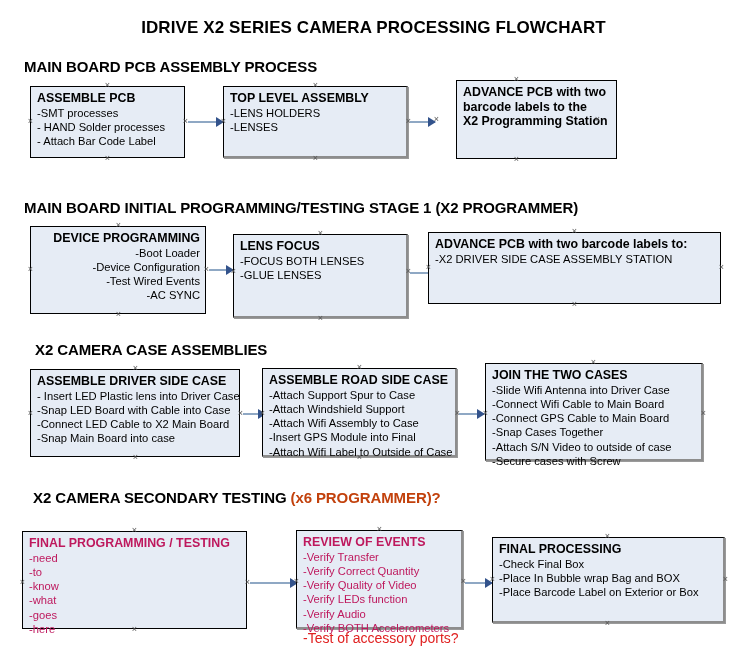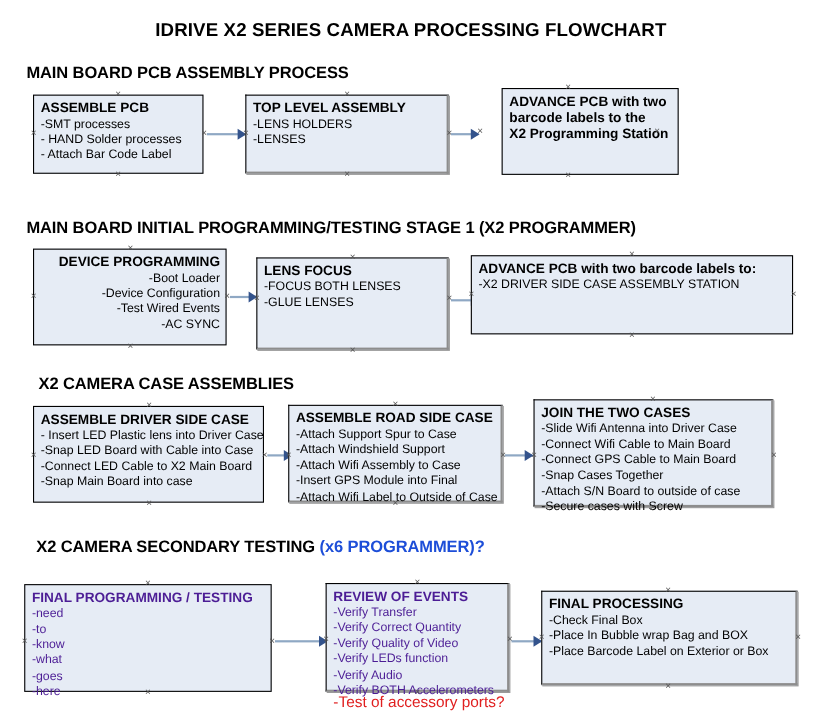--- a/index.html
+++ b/index.html
@@ -39,21 +39,21 @@
   .section-head {
     position: absolute;
     font-size: 15px;
     font-weight: bold;
     color: #000;
     white-space: nowrap;
     letter-spacing: -0.1px;
     text-align: center;
   }
   .section-head .accent {
-    color: #1d4ed8;
+    color: #c2410c;
   }
 
   
   .node {
     position: absolute;
     background: #e6ecf5;
     border: 1.4px solid #000000;
     box-sizing: border-box;
     padding: 4px 5px 3px 6px;
     overflow: visible;
@@ -72,21 +72,21 @@
   }
   .node .ttl.wrapttl {
     white-space: normal;
   }
   .node .li {
     font-size: 11.2px;
     line-height: 14.3px;
     white-space: nowrap;
     display: block;
   }
-  .node.red .ttl, .node.red .li { color: #4c1d95; }
+  .node.red .ttl, .node.red .li { color: #be185d; }
   .node .overflow-li {
     position: absolute;
     left: 6px;
     font-size: 14px;
     line-height: 14.3px;
     color: #e02020;
     white-space: nowrap;
   }
 
   
@@ -261,21 +261,21 @@
     <div class="shaft"></div>
     <div class="head"></div>
   </div>
 
   <div class="node shadow" style="left:485px; top:363px; width:218px; height:98px;">
     <span class="ttl">JOIN THE TWO CASES</span>
     <span class="li">-Slide Wifi Antenna into Driver Case</span>
     <span class="li">-Connect Wifi Cable to Main Board</span>
     <span class="li">-Connect GPS Cable to Main Board</span>
     <span class="li">-Snap Cases Together</span>
-    <span class="li">-Attach S/N Board to outside of case</span>
+    <span class="li">-Attach S/N Video to outside of case</span>
     <span class="li">-Secure cases with Screw</span>
   </div>
   <div class="handle" style="left:590px; top:359px;"></div>
   <div class="handle" style="left:590px; top:458px;"></div>
   <div class="handle" style="left:482px; top:410px;"></div>
   <div class="handle" style="left:700px; top:410px;"></div>
 
   <div class="section-head" style="left:33px; top:489px;">
     <span>X2 CAMERA SECONDARY TESTING </span><span class="accent">(x6 PROGRAMMER)?</span>
   </div>

